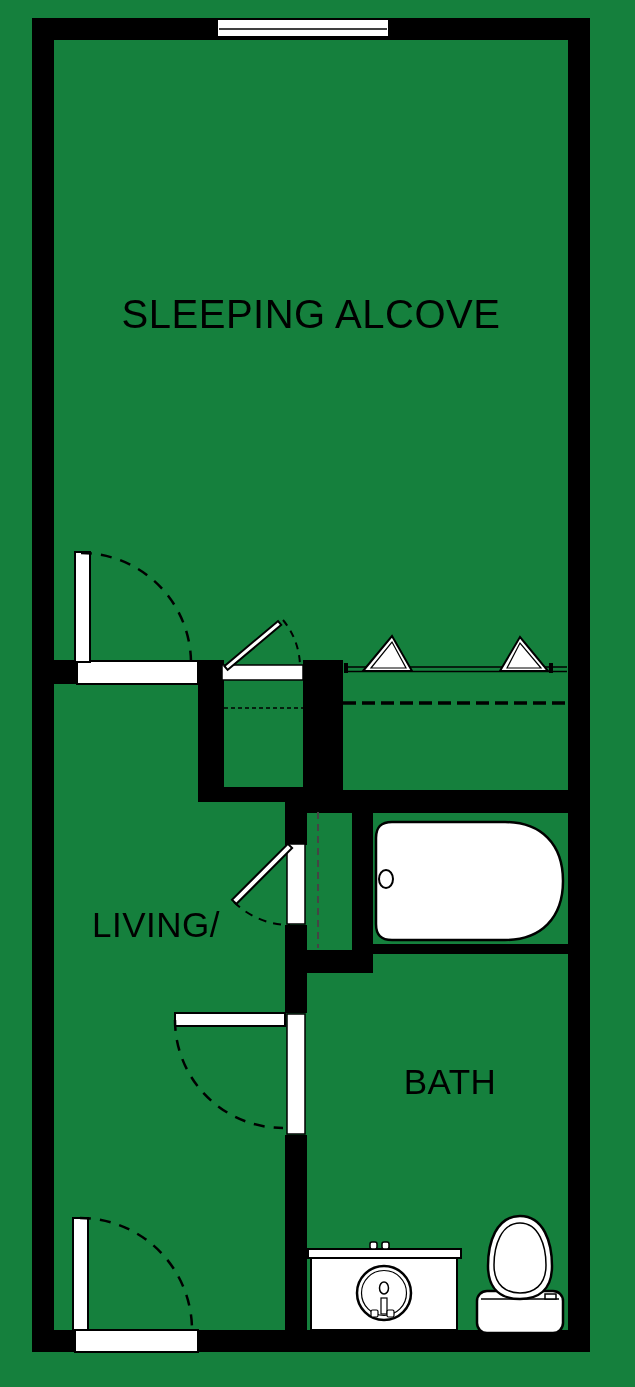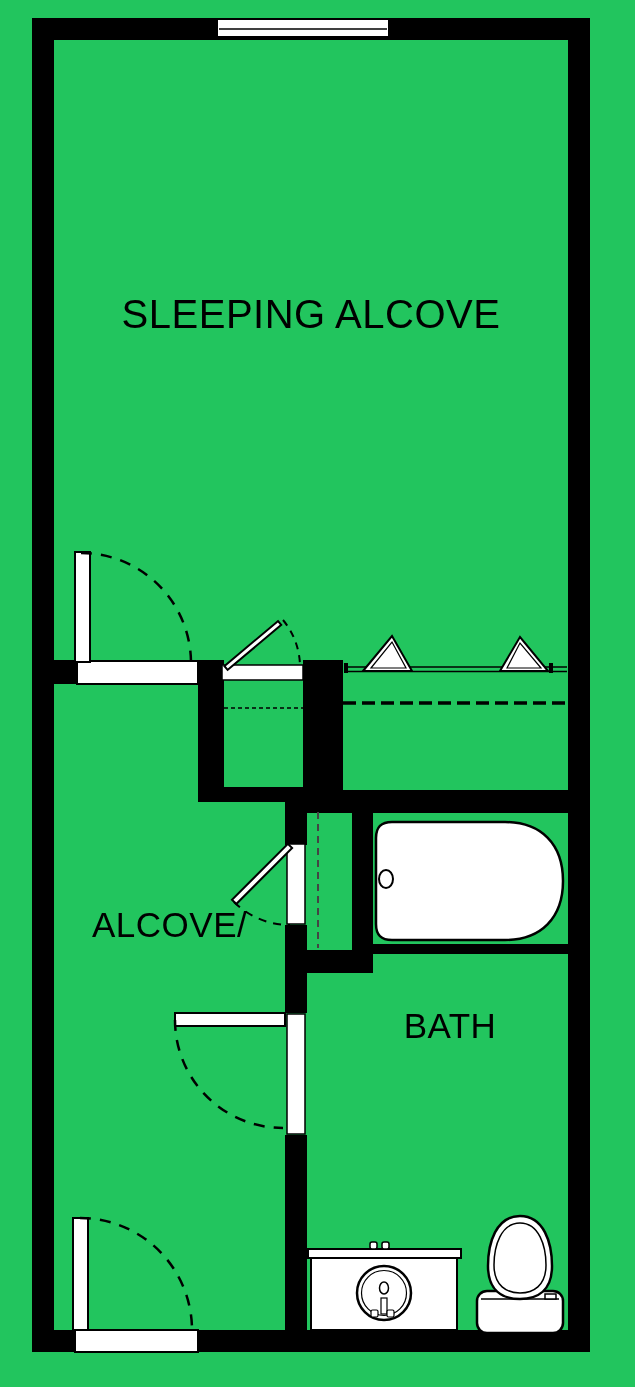--- a/index.html
+++ b/index.html
@@ -1,33 +1,33 @@
 <!DOCTYPE html>
 <html><head>
 <meta charset="utf-8">
 <style>
   html, body { margin: 0; padding: 0; background: #ffffff; }
   .plan {
     position: relative;
     width: 635px;
     height: 1387px;
-    background: #22c55e;
+    background: #15803d;
     overflow: hidden;
     font-family: "Liberation Sans", sans-serif;
   }
   .plan svg { position: absolute; left: 0; top: 0; }
   .room-label {
     position: absolute;
     color: #000000;
     white-space: nowrap;
     letter-spacing: 0.5px;
   }
   .label-sleeping { left: 96px; top: 292px; width: 430px; text-align: center; font-size: 40px; }
   .label-living   { left: 92px;  top: 905px;  font-size: 35px; line-height: 40px; }
-  .label-bath     { left: 370px; top: 1006px; width: 160px; text-align: center; font-size: 35px; }
+  .label-bath     { left: 370px; top: 1062px; width: 160px; text-align: center; font-size: 35px; }
 </style>
 </head>
 <body>
 
 <div class="plan">
   <svg width="635" height="1387" viewBox="0 0 635 1387">
 
     <g fill="#000000" shape-rendering="crispEdges">
 
       <rect x="32" y="18" width="558" height="22"></rect>
@@ -139,16 +139,16 @@
           <rect x="545" y="1294" width="11" height="5" stroke-width="1.5"></rect>
           <path d="M520 1216 C544 1216 552 1243 552 1266 C552 1291 537 1299 520 1299 C503 1299 488 1291 488 1266 C488 1243 496 1216 520 1216 Z" stroke-width="2.5"></path>
           <path d="M520 1223 C539 1223 546 1246 546 1265 C546 1286 533 1293 520 1293 C507 1293 494 1286 494 1265 C494 1246 501 1223 520 1223 Z" stroke-width="1.5"></path>
         </g>
       </g>
     </g>
   </svg>
 
   <div class="room-label label-sleeping">SLEEPING ALCOVE</div>
   <div class="room-label label-living">
-    <div>ALCOVE/</div>
+    <div>LIVING/</div>
   </div>
   <div class="room-label label-bath">BATH</div>
 </div>
 
 </body></html>

